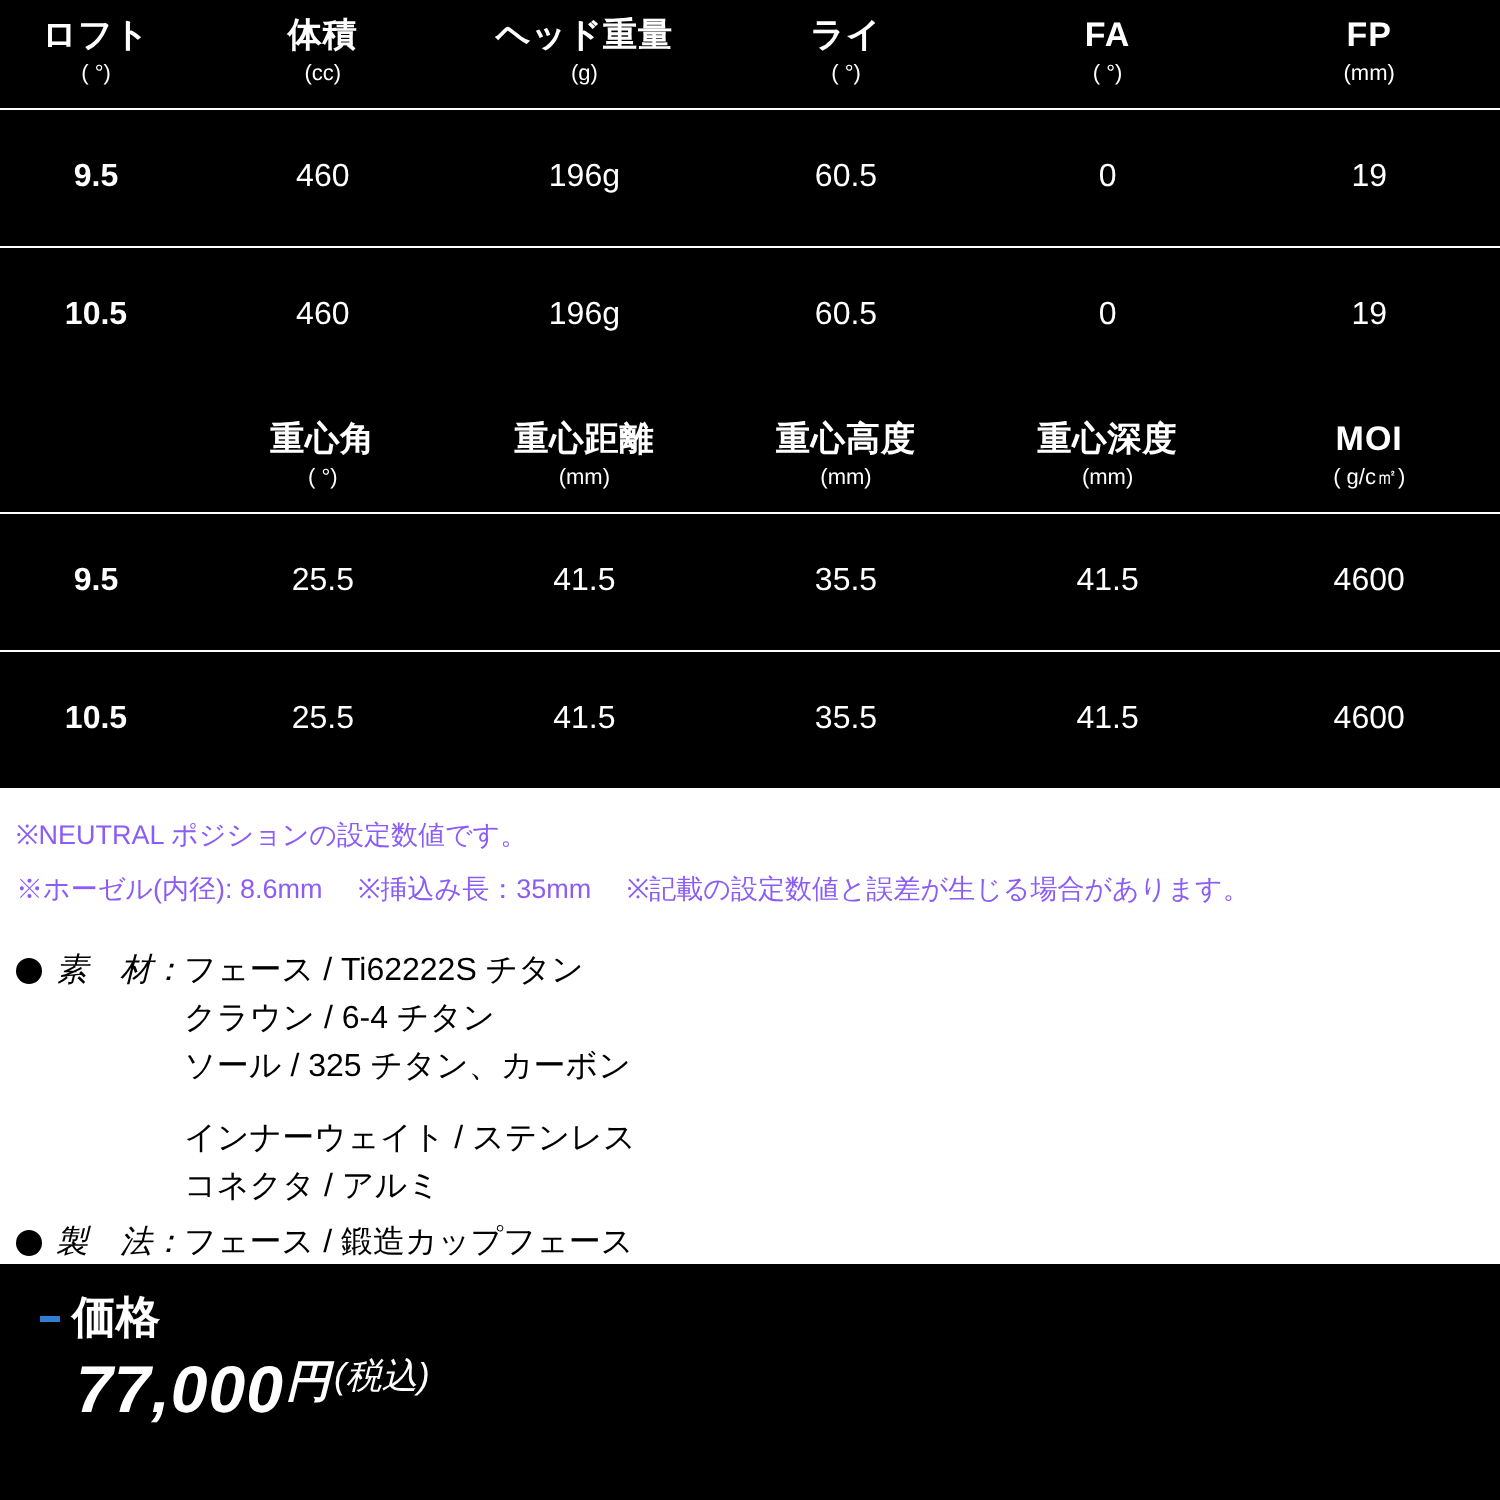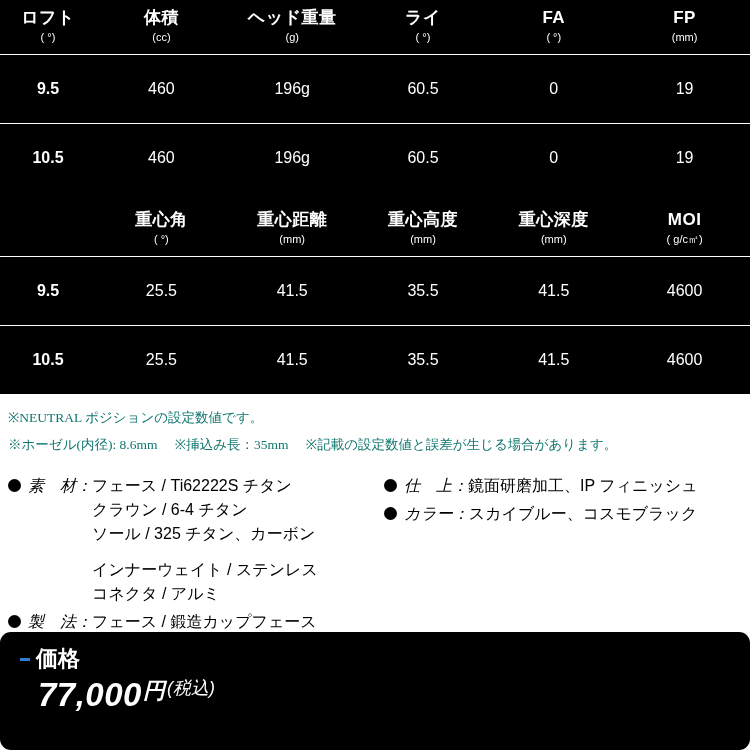--- a/index.html
+++ b/index.html
@@ -58,22 +58,21 @@
     border-top: 1px solid #ffffff;
   }
   td.loft-cell { font-weight: bold; }
   .col-first { width: 96px; }
 
   .gap-black { height: 10px; background: #000000; }
 
   
   .notes {
     padding: 14px 8px 6px 8px;
-    color: #0f766e;
-    font-family: Liberation Serif, serif;
+    color: #8b5cf6;
   }
   .notes p {
     margin: 0 0 8px 0;
     font-size: 13.5px;
     line-height: 19px;
   }
   .notes .note2 span { margin-right: 14px; margin-top: 47px; }
 
   
   .mat-wrap {
@@ -115,21 +114,20 @@
 
   
   .price-band {
     position: absolute;
     left: 0; bottom: 0;
     width: 750px;
     height: 118px;
     background: #000000;
     color: #ffffff;
     padding: 14px 0 0 20px;
-    border-radius: 11px;
   }
   .price-label-row {
     display: flex;
     align-items: center;
   }
   .price-dash {
     width: 10px; height: 3px;
     background: #2e7fd4;
     margin-right: 6px;
   }
@@ -297,37 +295,20 @@
       <div class="mat-row">
         <span class="bullet"></span>
         <span class="mat-label">製　法：</span>
         <span class="mat-values">
           <div>フェース / 鍛造カップフェース</div>
           <div>ボディ / 精密鍛造</div>
         </span>
       </div>
     </div>
 
-    <div class="mat-col right">
-      <div class="mat-row">
-        <span class="bullet"></span>
-        <span class="mat-label wide">仕　上：</span>
-        <span class="mat-values">
-          <div>鏡面研磨加工、IP フィニッシュ</div>
-        </span>
-      </div>
-
-      <div class="mat-row">
-        <span class="bullet"></span>
-        <span class="mat-label wide">カラー：</span>
-        <span class="mat-values">
-          <div>スカイブルー、コスモブラック</div>
-        </span>
-      </div>
-    </div>
 
   </div>
 
   <div class="price-band">
     <div class="price-label-row">
       <span class="price-dash"></span>
       <span class="price-label">価格</span>
     </div>
     <div class="price-value-row">
       <span class="price-number">77,000</span>

